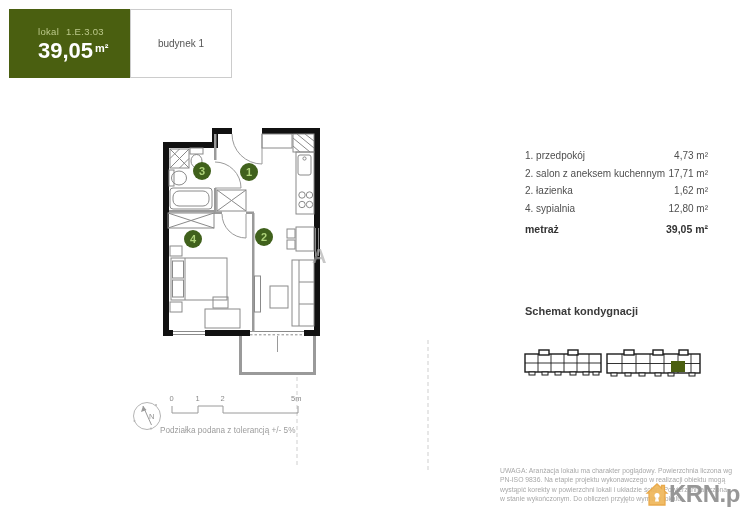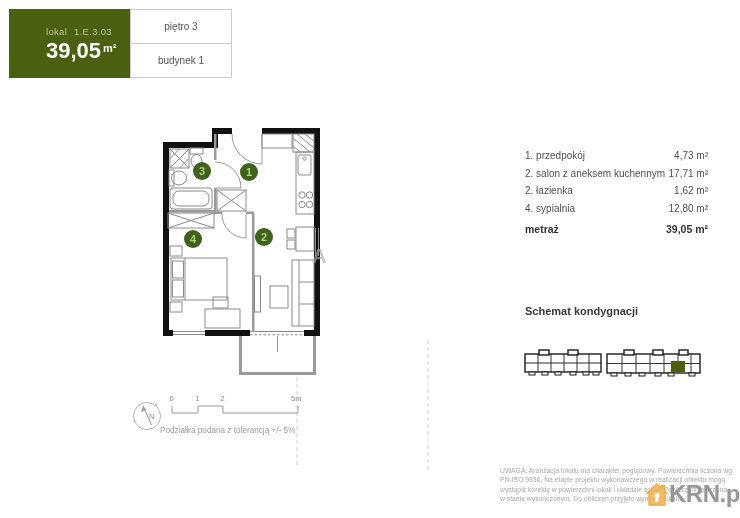--- a/index.html
+++ b/index.html
@@ -4,21 +4,21 @@
 <style>
   :root{
     --green:#4a5f10; --circle-green:#40611c; --circle-number:#aed379;
     --logo-orange:#e8a33d; --logo-gray:#8f8f8f;
   }
   html,body{margin:0;padding:0;}
   body{font-family:"Liberation Sans", sans-serif; background:#ffffff;}
   .page{position:relative;width:740px;height:518px;background:#fff;overflow:hidden;}
 
   
-  .green-box{position:absolute;left:9px;top:9px;width:121px;height:69px;background:var(--green);box-sizing:border-box;padding:17px 0 0 37px;}
+  .green-box{position:absolute;left:9px;top:9px;width:121px;height:69px;background:var(--green);box-sizing:border-box;padding:17px 0 0 29px;}
   .unit-line{font-size:9.5px;color:#bcc98b;letter-spacing:.3px;}
   .unit-line .uid{margin-left:7px;}
   .area-line{margin-top:3px;font-size:22px;font-weight:bold;color:#ffffff;line-height:1;}
   .area-line .unit{font-size:11px;font-weight:bold;vertical-align:6px;margin-left:2px;}
   .cells{position:absolute;left:130px;top:9px;width:102px;height:69px;border:1px solid #cccccc;box-sizing:border-box;display:flex;flex-direction:column;}
   .cell{flex:1;display:flex;align-items:center;justify-content:center;font-size:10px;color:#555555;}
   .cell.first{border-bottom:1px solid #cccccc;}
 
   
   .legend{position:absolute;left:525px;top:150px;width:183px;}
@@ -45,21 +45,20 @@
 
   <div class="green-box">
     <div class="unit-line">
       <span>lokal</span><span class="uid">1.E.3.03</span>
     </div>
     <div class="area-line">
       <span>39,05</span><span class="unit">m²</span>
     </div>
   </div>
   <div class="cells">
-    <div class="cell first">piętro 3</div>
     <div class="cell">budynek 1</div>
   </div>
 
   <svg class="plan-svg" width="350" height="365" viewBox="95 115 350 365">
 
     <g fill="#111111">
       <rect x="163" y="142" width="6" height="194"></rect>
       <rect x="163" y="142" width="55" height="6"></rect>
       <rect x="212" y="128" width="6" height="20"></rect>
       <rect x="212" y="128" width="20" height="6"></rect>

